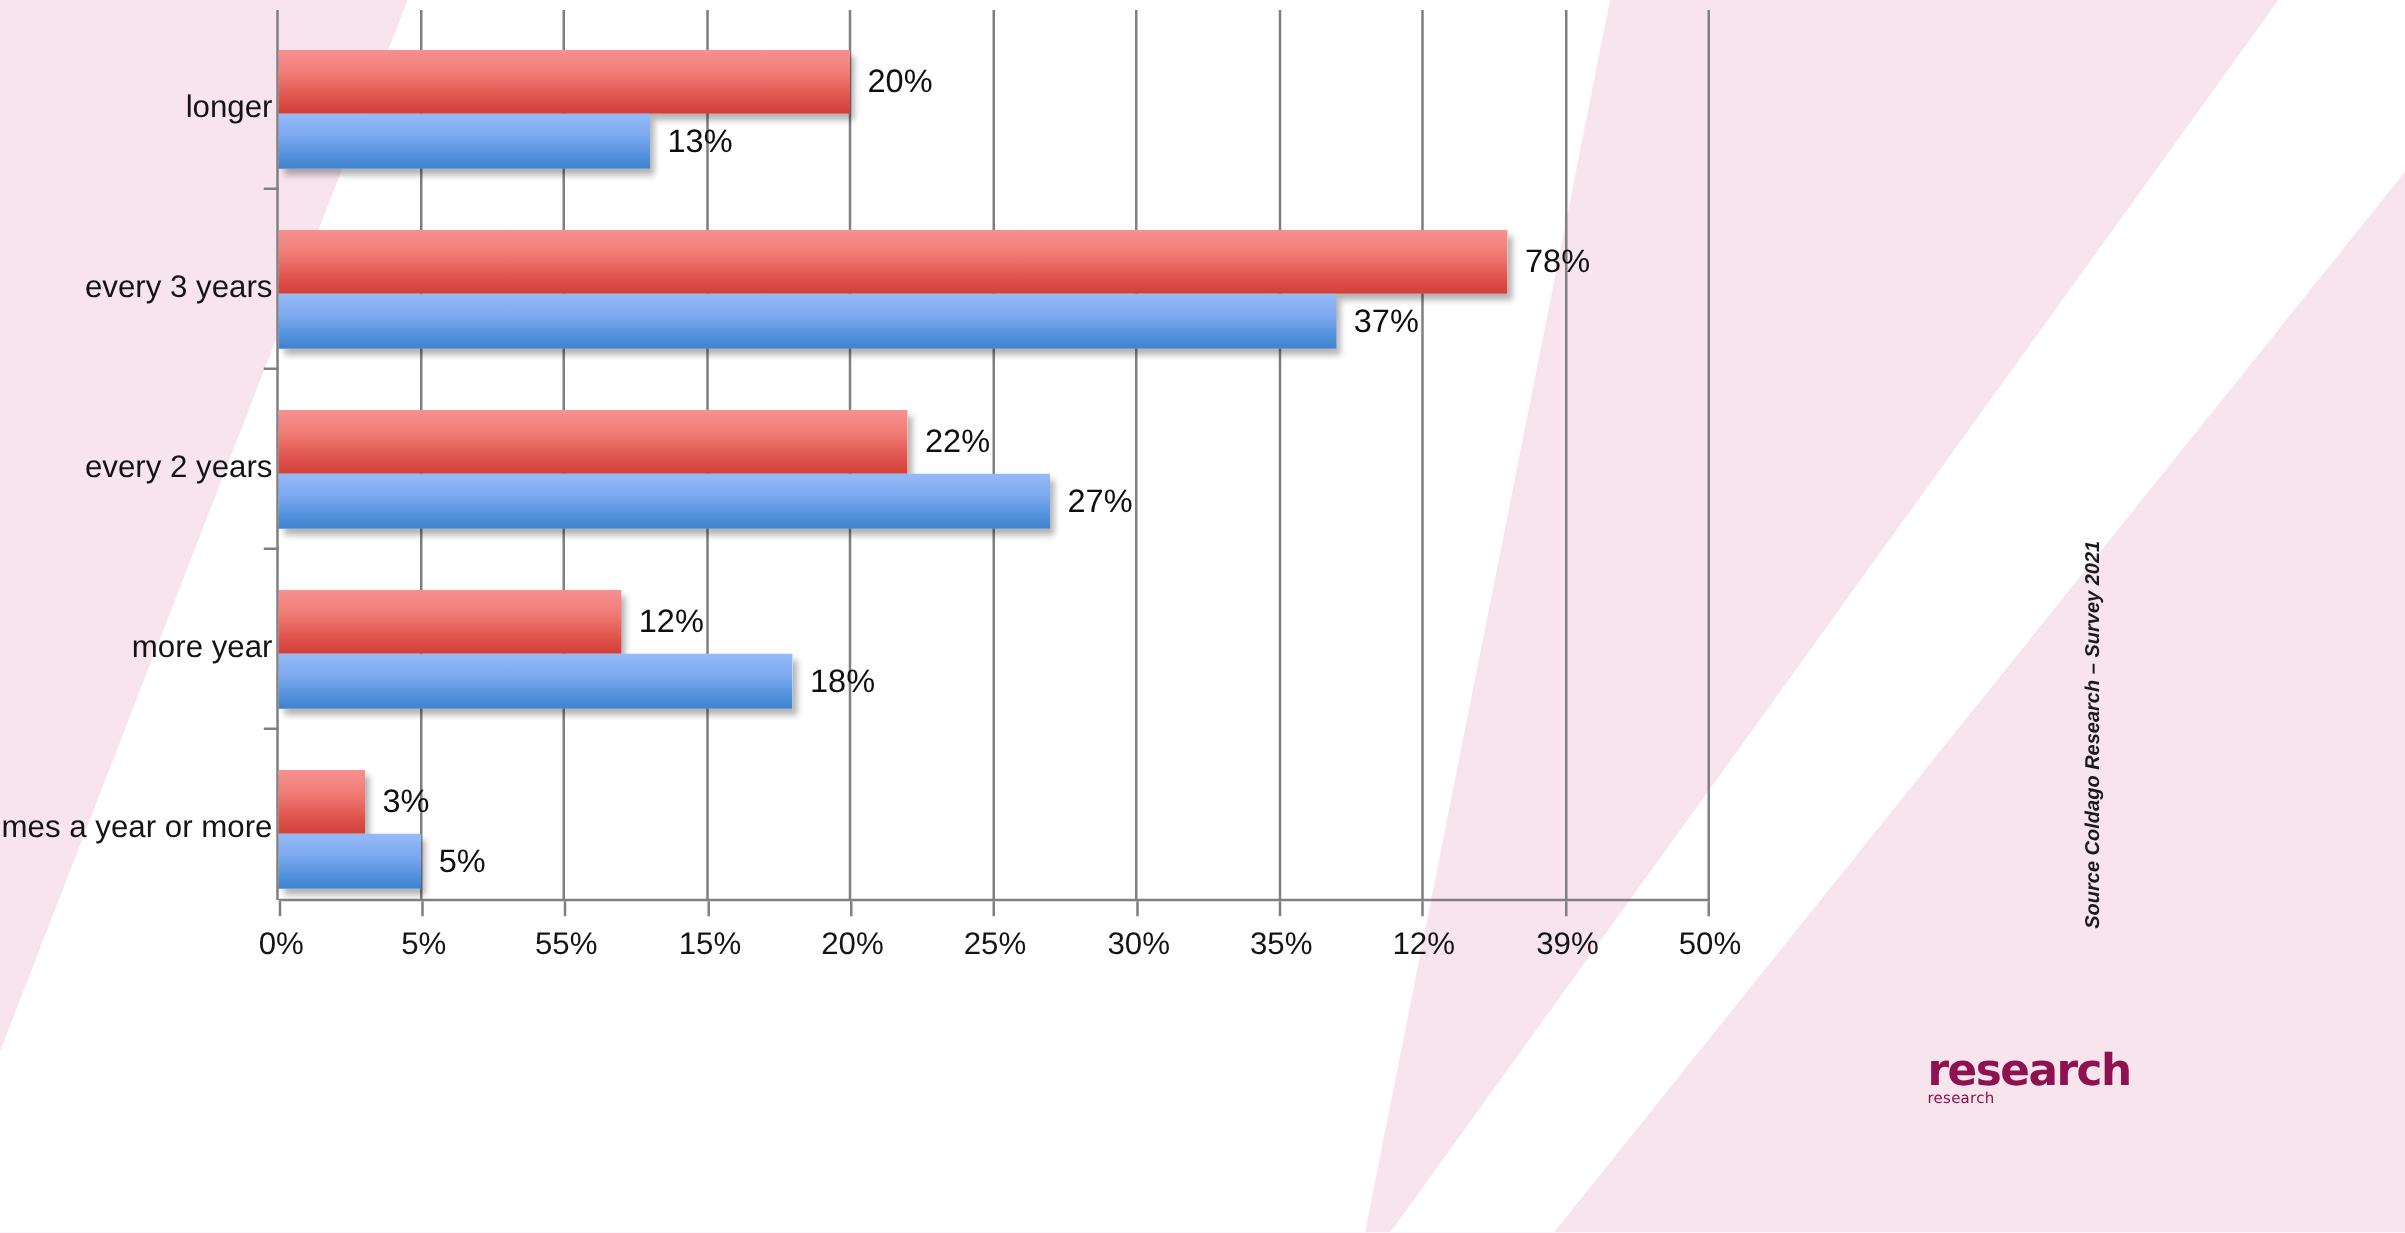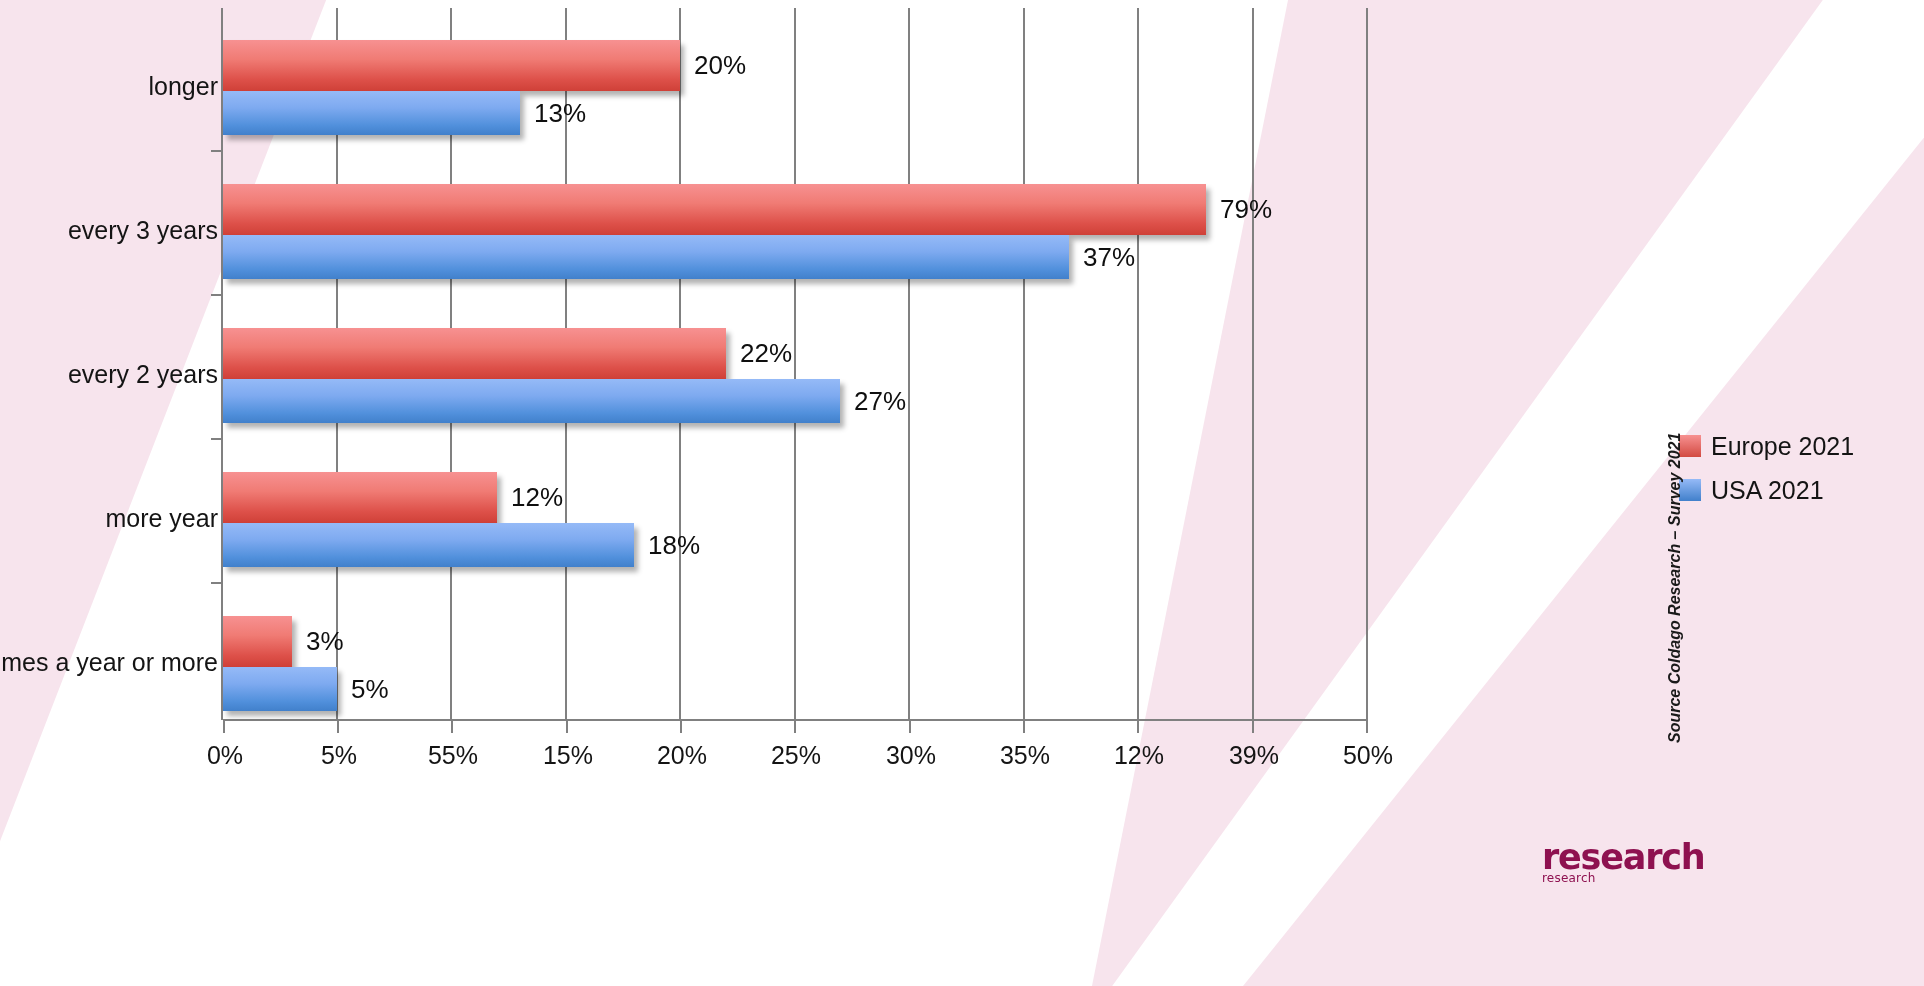--- a/index.html
+++ b/index.html
@@ -219,21 +219,21 @@
 
     <div class="bar europe" style="left:0; top:464px; height:51px; width:274px"></div>
     <div class="bar usa" style="left:0; top:515px; height:44px; width:411px"></div>
 
     <div class="bar europe" style="left:0; top:608px; height:51px; width:69px"></div>
     <div class="bar usa" style="left:0; top:659px; height:44px; width:114px"></div>
 
     <div class="bar-label" style="left:471px; top:57px">20%</div>
     <div class="bar-label" style="left:311px; top:105px">13%</div>
 
-    <div class="bar-label" style="left:997px; top:201px">79%</div>
+    <div class="bar-label" style="left:997px; top:201px">78%</div>
     <div class="bar-label" style="left:860px; top:249px">37%</div>
 
     <div class="bar-label" style="left:517px; top:345px">22%</div>
     <div class="bar-label" style="left:631px; top:393px">27%</div>
 
     <div class="bar-label" style="left:288px; top:489px">12%</div>
     <div class="bar-label" style="left:425px; top:537px">18%</div>
 
     <div class="bar-label" style="left:83px; top:633px">3%</div>
     <div class="bar-label" style="left:128px; top:681px">5%</div>
@@ -262,30 +262,20 @@
   <div class="x-tick-label" style="left:452px">55%</div>
   <div class="x-tick-label" style="left:567px">15%</div>
   <div class="x-tick-label" style="left:681px">20%</div>
   <div class="x-tick-label" style="left:795px">25%</div>
   <div class="x-tick-label" style="left:910px">30%</div>
   <div class="x-tick-label" style="left:1024px">35%</div>
   <div class="x-tick-label" style="left:1138px">12%</div>
   <div class="x-tick-label" style="left:1253px">39%</div>
   <div class="x-tick-label" style="left:1367px">50%</div>
 
-  <div class="legend">
-    <div class="legend-row">
-      <span class="legend-swatch europe"></span>
-      <span class="legend-label">Europe 2021</span>
-    </div>
-    <div class="legend-row">
-      <span class="legend-swatch usa"></span>
-      <span class="legend-label">USA 2021</span>
-    </div>
-  </div>
 
   <div class="logo">
     <div class="logo-main">research</div>
     <div class="logo-sub">research</div>
   </div>
 
   <div class="source-text">Source Coldago Research – Survey 2021</div>
 
 </div>
 

